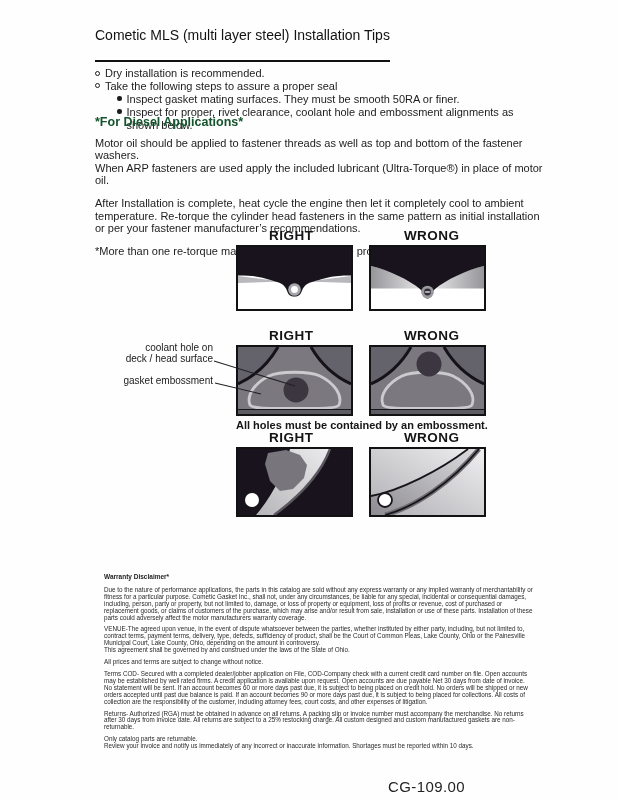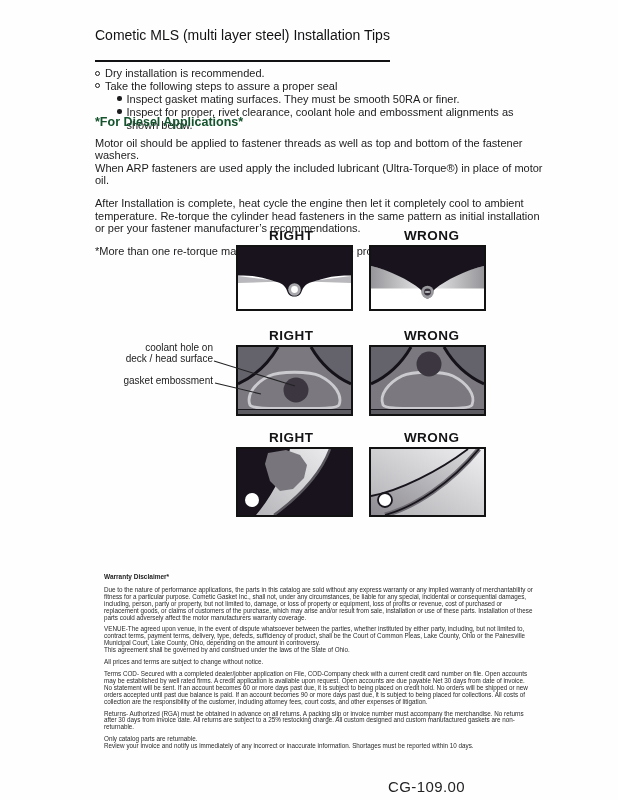--- a/index.html
+++ b/index.html
@@ -157,20 +157,21 @@
           <path d="M113,0 H73 C84,19 100,31 113,37 Z" fill="#64626a"></path>
           <path d="M40,0 C29,19 13,31 0,37" stroke="#16121a" stroke-width="3" fill="none"></path>
           <path d="M73,0 C84,19 100,31 113,37" stroke="#16121a" stroke-width="3" fill="none"></path>
           <path d="M12,58 C8,48 17,36 31,29 C41,24 72,24 82,29 C96,36 105,48 101,58 C99,61 90,61.5 56.5,61.5 C23,61.5 14,61 12,58 Z" stroke="#cbcbcf" stroke-width="2.8" fill="none" stroke-linejoin="round"></path>
           <circle cx="58" cy="17" r="12.5" fill="#3b3640"></circle>
           <rect x="0" y="62.5" width="113" height="4.5" fill="#5e5c63"></rect>
           <path d="M0,62.5 H113" stroke="#1a161e" stroke-width="1.2"></path>
         </svg>
       </div>
     </div>
+    <div class="dcaption">All holes must be contained by an embossment.</div>
   </div>
 
   <div class="ann" style="top:342px;">coolant hole on
 deck / head surface</div>
   <div class="ann" style="top:375px;">gasket embossment</div>
   <svg class="leaders" width="95" height="62" viewBox="0 0 95 62">
     <line x1="4" y1="21" x2="85" y2="46" stroke="#222224" stroke-width="1.1"></line>
     <line x1="5" y1="43" x2="51" y2="54" stroke="#222224" stroke-width="1.1"></line>
   </svg>
 

